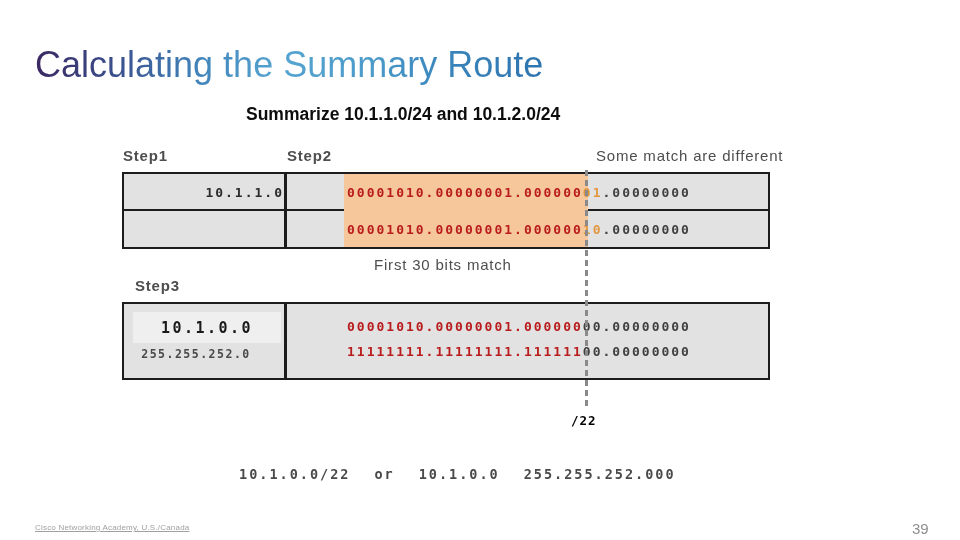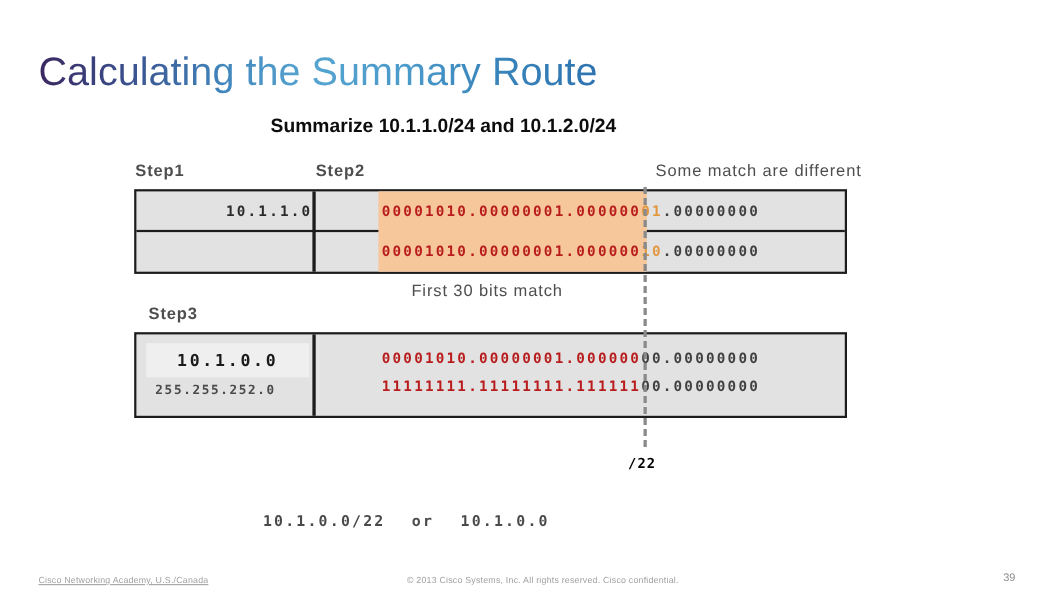--- a/index.html
+++ b/index.html
@@ -75,21 +75,21 @@
     font-size:13.5px;letter-spacing:2px;color:#4a4a4a;white-space:nowrap;
   }
   
   .footer-left{
     position:absolute;left:35px;top:523px;font-size:8px;color:#a0a0a0;letter-spacing:0.2px;text-decoration:underline;
   }
   .footer-center{
     position:absolute;left:370px;top:523px;font-size:8px;color:#a0a0a0;letter-spacing:0.2px;
   }
   .page-num{
-    position:absolute;left:912px;top:520px;font-size:10px;color:#8f8f8f;
+    position:absolute;left:912px;top:520px;font-size:15px;color:#8f8f8f;
   }
 </style>
 </head>
 <body>
 
 <div id="slide">
 
   <div class="title">Calculating the Summary Route</div>
   <div class="subtitle">Summarize 10.1.1.0/24 and 10.1.2.0/24</div>
 
@@ -120,19 +120,19 @@
     <div class="binline mono" style="top:40px;"><span class="bits-match">11111111.11111111.111111</span><span class="bits-rest">00.00000000</span></div>
   </div>
 
   <div class="dashline"></div>
   <div class="slash22 mono">/22</div>
 
   <div class="result mono">
     <span>10.1.0.0/22</span>
     <span>or</span>
     <span>10.1.0.0</span>
+    <span>255.255.252.000</span>
   </div>
 
   <div class="footer-left">Cisco Networking Academy, U.S./Canada</div>
-  <div class="footer-center">© 2013 Cisco Systems, Inc. All rights reserved. Cisco confidential.</div>
   <div class="page-num">39</div>
 
 </div>
 
 </body></html>

